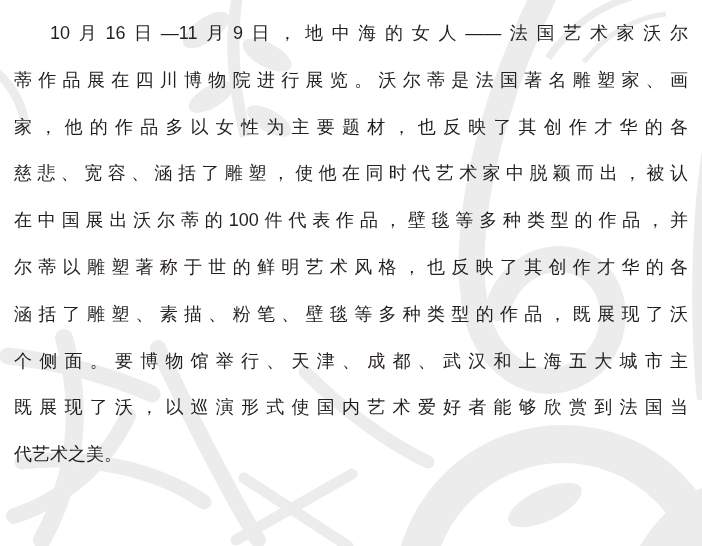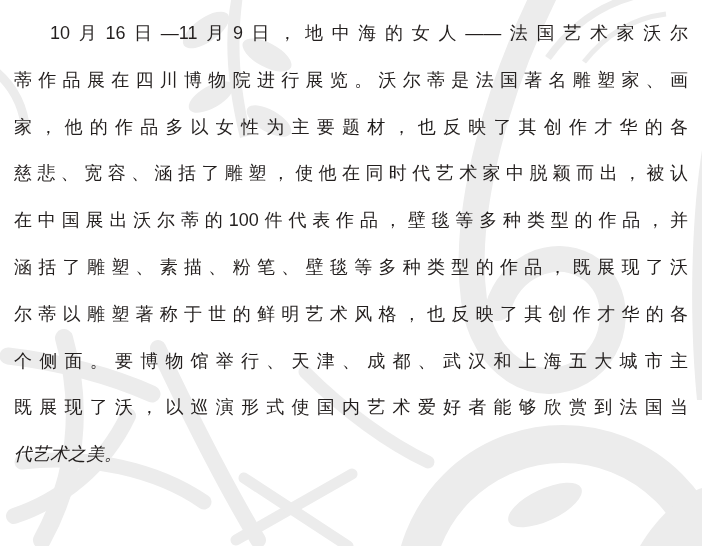--- a/index.html
+++ b/index.html
@@ -38,21 +38,20 @@
     text-align-last: justify;
     white-space: normal;
     letter-spacing: 0;
   }
   .tline.first {
     text-indent: 2em;
   }
   .tline.last {
     text-align: right;
     text-align-last: left;
-    font-style: italic;
   }
 </style>
 </head>
 <body>
 
 <div class="page">
 
   <svg class="watermark" viewBox="0 0 702 546" xmlns="http://www.w3.org/2000/svg" aria-hidden="true">
 
     <g fill="currentColor" stroke="none">
@@ -88,20 +87,20 @@
       <path d="M244,478 L348,546" stroke-width="11"></path>
     </g>
   </svg>
 
   <div class="text-block" id="paragraph">
       <div class="tline first">10月16日—11月9日，地中海的女人——法国艺术家沃尔</div>
       <div class="tline">蒂作品展在四川博物院进行展览。沃尔蒂是法国著名雕塑家、画</div>
       <div class="tline">家，他的作品多以女性为主要题材，也反映了其创作才华的各</div>
       <div class="tline">慈悲、宽容、涵括了雕塑，使他在同时代艺术家中脱颖而出，被认</div>
       <div class="tline">在中国展出沃尔蒂的100件代表作品，壁毯等多种类型的作品，并</div>
+      <div class="tline">尔蒂以雕塑著称于世的鲜明艺术风格，也反映了其创作才华的各</div>
       <div class="tline">涵括了雕塑、素描、粉笔、壁毯等多种类型的作品，既展现了沃</div>
-      <div class="tline">尔蒂以雕塑著称于世的鲜明艺术风格，也反映了其创作才华的各</div>
       <div class="tline">个侧面。要博物馆举行、天津、成都、武汉和上海五大城市主</div>
       <div class="tline">既展现了沃，以巡演形式使国内艺术爱好者能够欣赏到法国当</div>
       <div class="tline last">代艺术之美。</div>
     </div>
 
 </div>
 
 </body></html>

